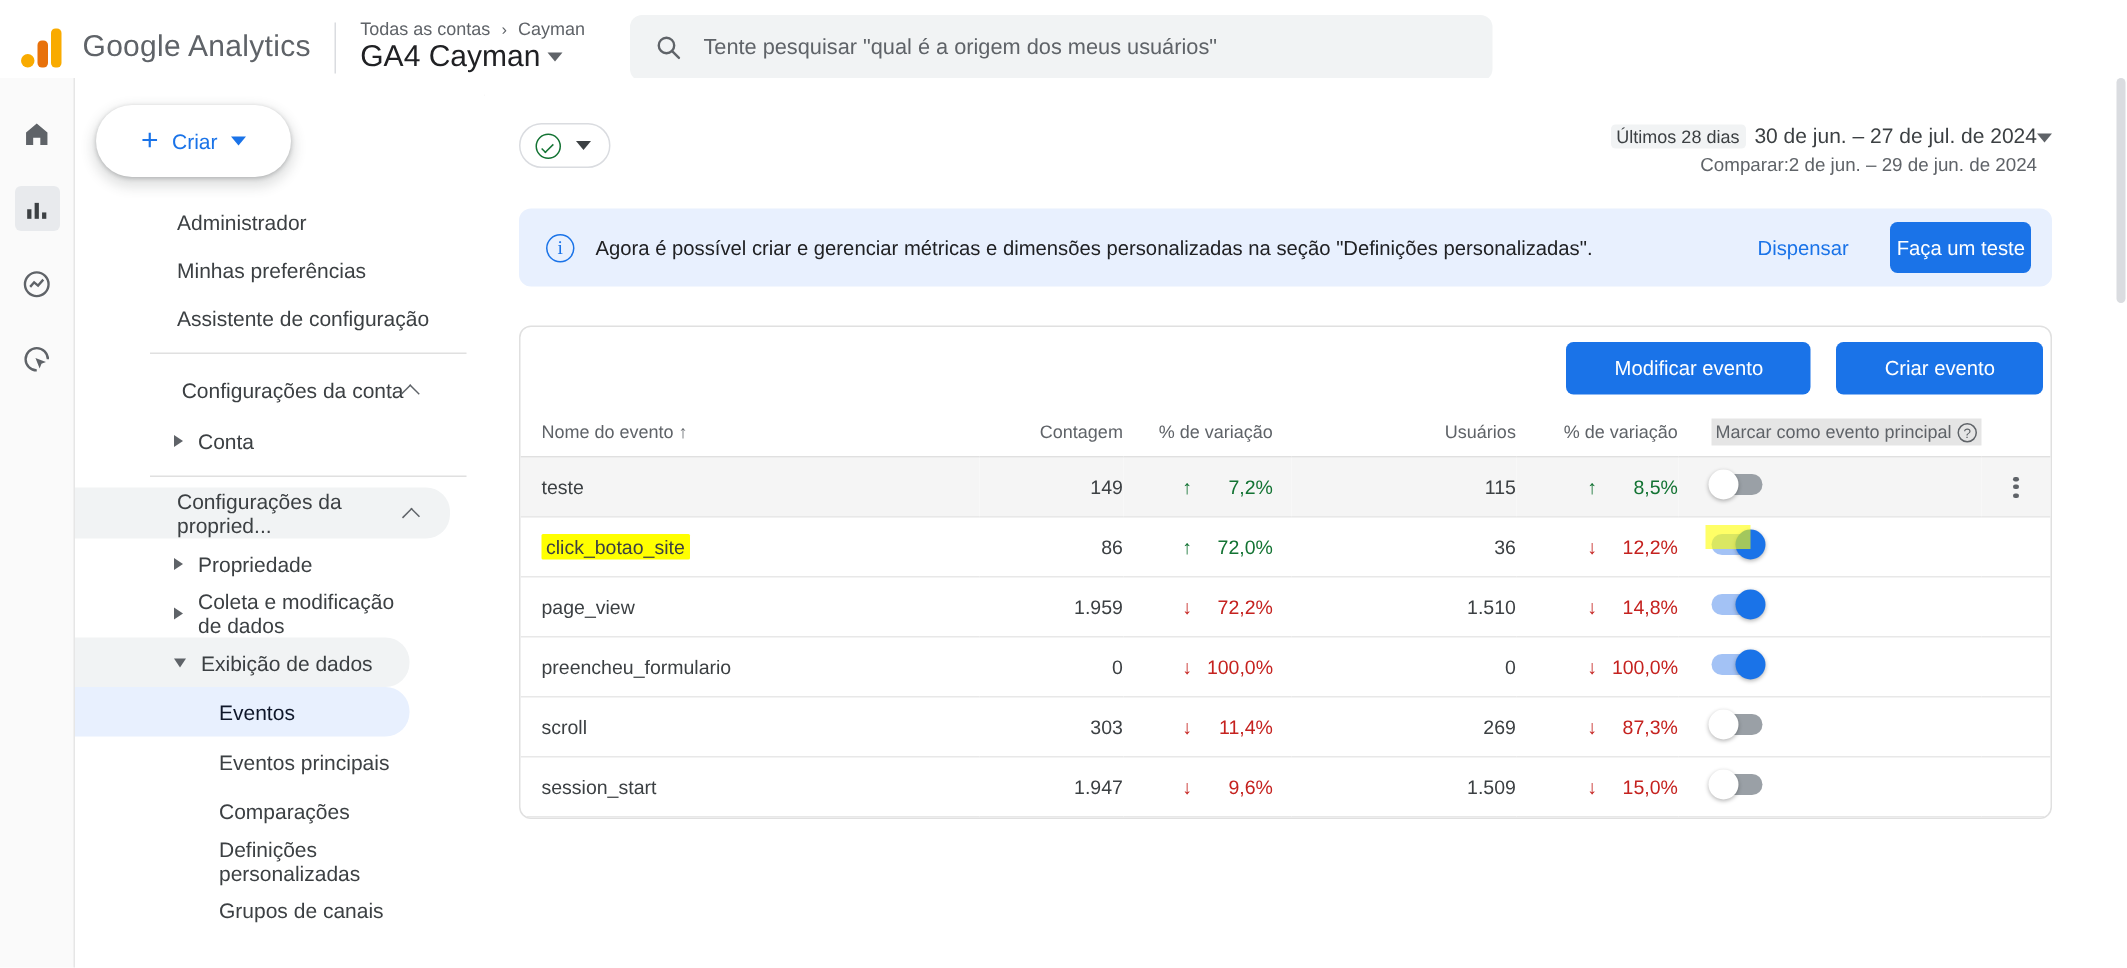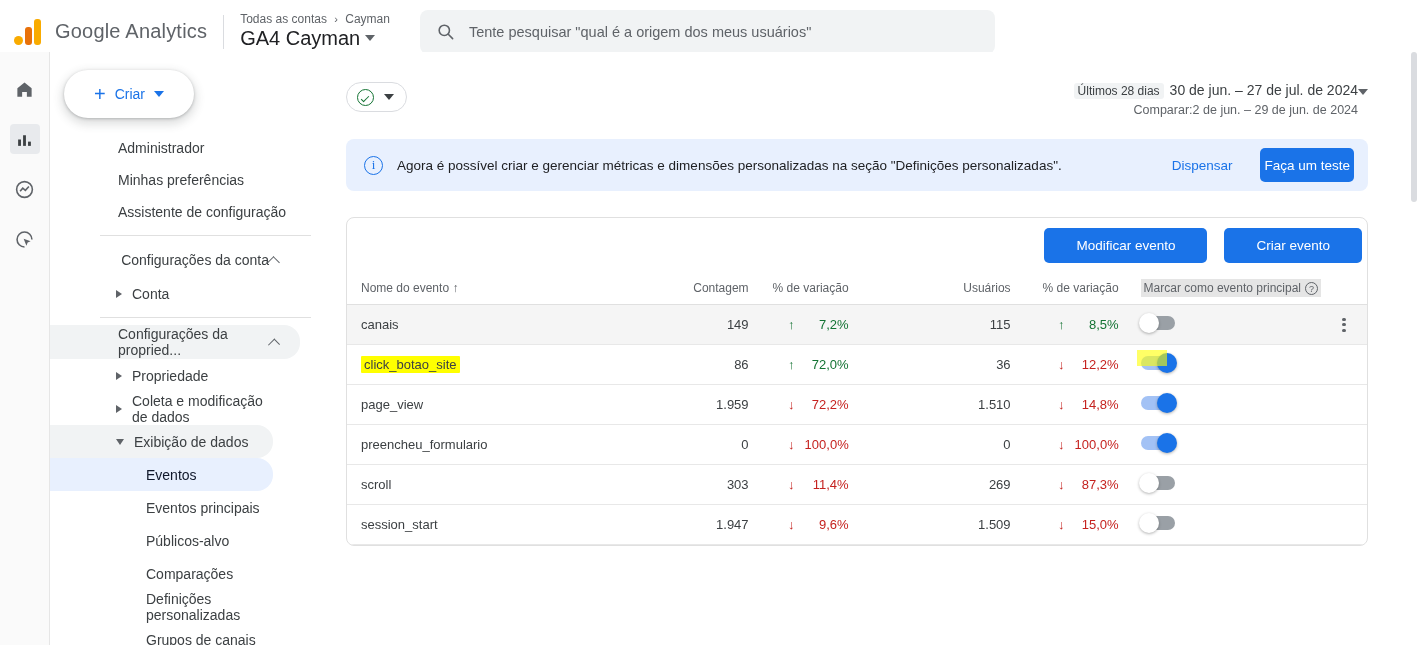--- a/index.html
+++ b/index.html
@@ -298,23 +298,20 @@
     <span>Exibição de dados</span>
   </div>
 
   <div class="leaf sel">
     <span>Eventos</span>
   </div>
   <div class="leaf">
     <span>Eventos principais</span>
   </div>
   <div class="leaf">
-    <span>Públicos-alvo</span>
-  </div>
-  <div class="leaf">
     <span>Comparações</span>
   </div>
   <div class="leaf">
     <span>Definições personalizadas</span>
   </div>
   <div class="leaf">
     <span>Grupos de canais</span>
   </div>
 
 </div>
@@ -368,21 +365,21 @@
           </th>
           <th class="col-mark markcell">
             <span class="hl-head"><span>Marcar como evento principal</span><span class="qmark">?</span></span>
           </th>
           <th class="col-kebab"></th>
         </tr>
       </thead>
       <tbody>
 
         <tr class="hov">
-          <td class="name">canais</td>
+          <td class="name">teste</td>
           <td class="col-count">149</td>
           <td class="col-delta">
             <span class="delta">
                 <span class="arr-up">↑</span>
                 <span class="pc-up">7,2%</span>
               </span>
           </td>
           <td class="col-users">115</td>
           <td class="col-udelta">
             <span class="delta" style="padding-right:0">

